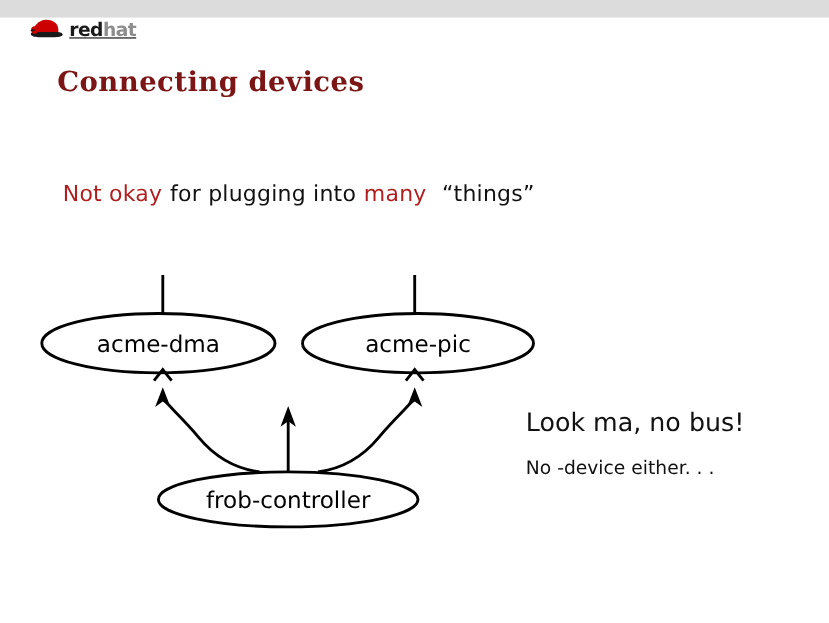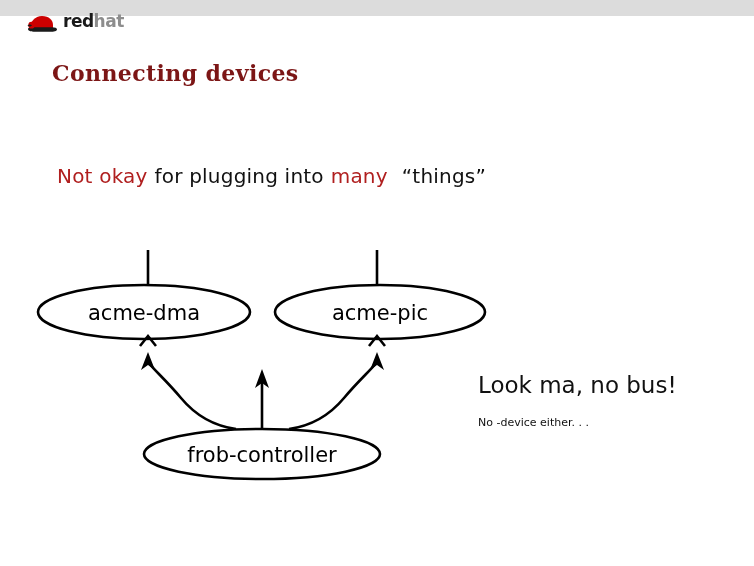--- a/index.html
+++ b/index.html
@@ -24,21 +24,22 @@
     background: #dcdcdc;
   }
 
   
   #logo {
     position: absolute;
     left: 26px;
     top: 13px;
     height: 24px;
     display: flex;
-    align-items: flex-start;
+    align-items: flex-end;
+    text-decoration: underline;
   }
   #logo-hat {
     width: 34px;
     height: 22px;
     position: relative;
     margin-right: 3px;
   }
   #logo-wordmark {
     font-family: "DejaVu Sans", sans-serif;
     font-size: 17px;
@@ -48,21 +49,21 @@
   }
   .wm-red { color: #1a1a1a; }
   .wm-hat { color: #8d8d8d; }
 
   
   #slide-title {
     position: absolute;
     left: 52px;
     top: 60px;
     font-family: "DejaVu Serif", serif;
-    font-size: 22px;
+    font-size: 25px;
     font-weight: bold;
     color: #7c1616;
     letter-spacing: 0.4px;
     white-space: nowrap;
   }
 
   
   #subtitle {
     position: absolute;
     left: 57px;
@@ -114,21 +115,21 @@
     font-size: 23px;
     color: #111111;
     white-space: nowrap;
     text-align: right;
   }
   #note-sub {
     position: absolute;
     left: 478px;
     top: 416px;
     font-family: "DejaVu Sans", sans-serif;
-    font-size: 11px;
+    font-size: 17px;
     color: #111111;
     white-space: nowrap;
   }
 </style>
 </head>
 <body>
 
 <div id="top-banner"></div>
 
 <div id="logo">

